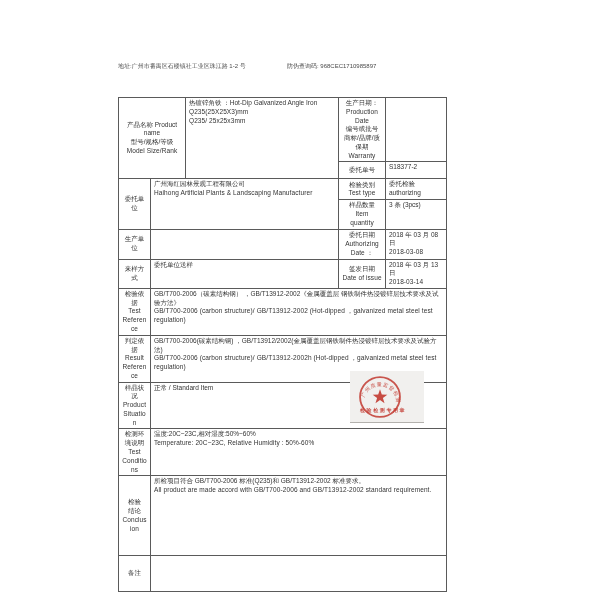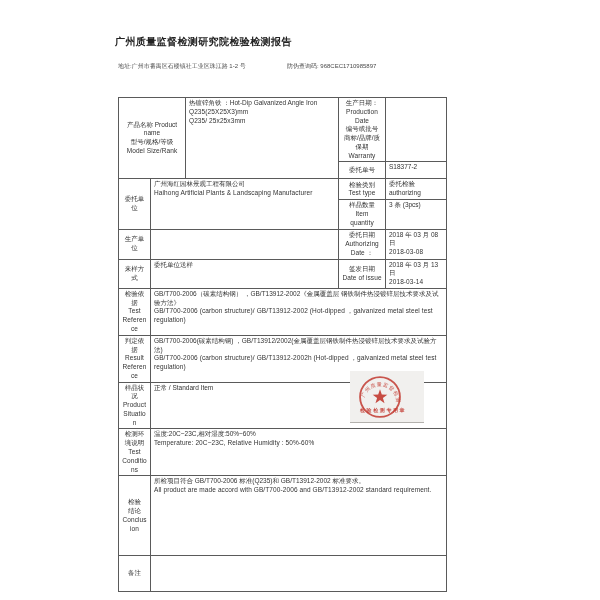--- a/index.html
+++ b/index.html
@@ -36,21 +36,20 @@
   .seal-bottom-text {
     position:absolute; left:10px; bottom:9px; white-space:nowrap;
     font-size:5px; color:rgba(195,55,45,0.88); letter-spacing:1.6px; font-weight:bold;
   }
 </style>
 </head>
 <body>
 
 <div class="page">
 
-  <div class="title">广州质量监督检测研究院检验检测报告</div>
   <div class="addr-line">地址:广州市番禺区石楼镇社工业区珠江路 1-2 号</div>
   <div class="verify-line">防伪查询码: 968CEC1710985897</div>
 
   <table class="report">
     <colgroup>
       <col style="width:32px">
         <col style="width:35px">
         <col style="width:153px">
       <col style="width:47px">
         <col style="width:61px">

